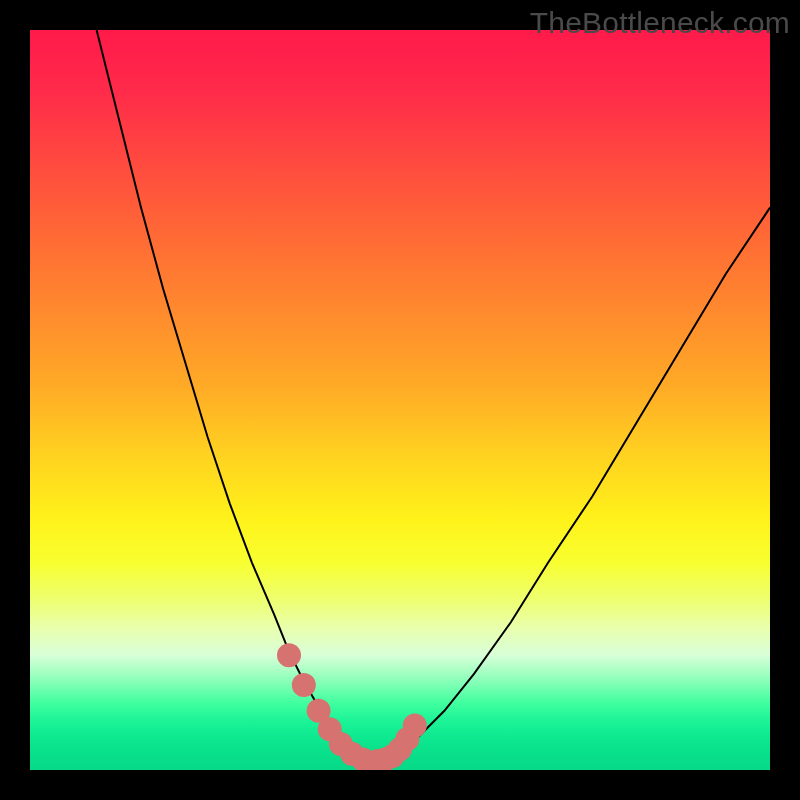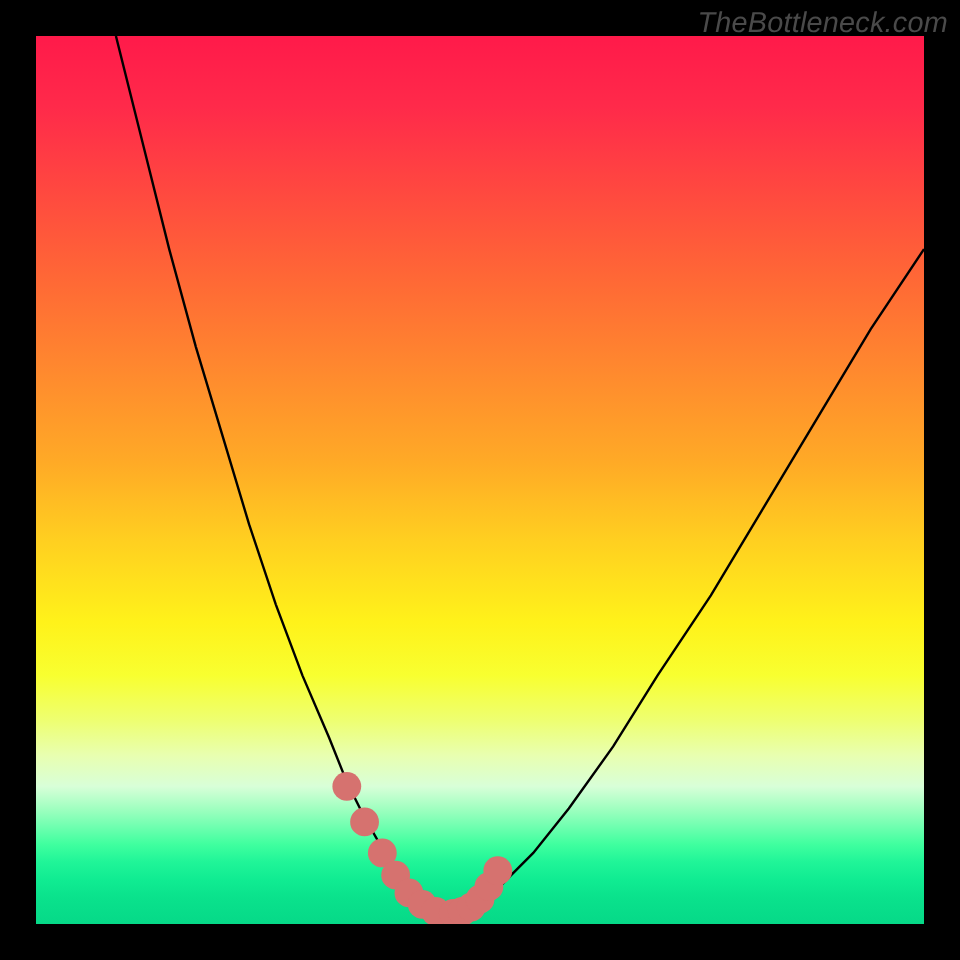--- a/index.html
+++ b/index.html
@@ -43,24 +43,23 @@
       #10ec92 95%,
       #0ae28c 97%,
       #06d988 100%
     );
   }
   .watermark {
     position: absolute;
     top: 6px;
     right: 10px;
     color: #4a4a4a;
-    font-size: 24px;
+    font-size: 30px;
     font-weight: 500;
     letter-spacing: 0.2px;
-    font-style: italic;
   }
   svg.curve {
     position: absolute;
     left: 0;
     top: 0;
     width: 740px;
     height: 740px;
   }
 </style>
 </head>

